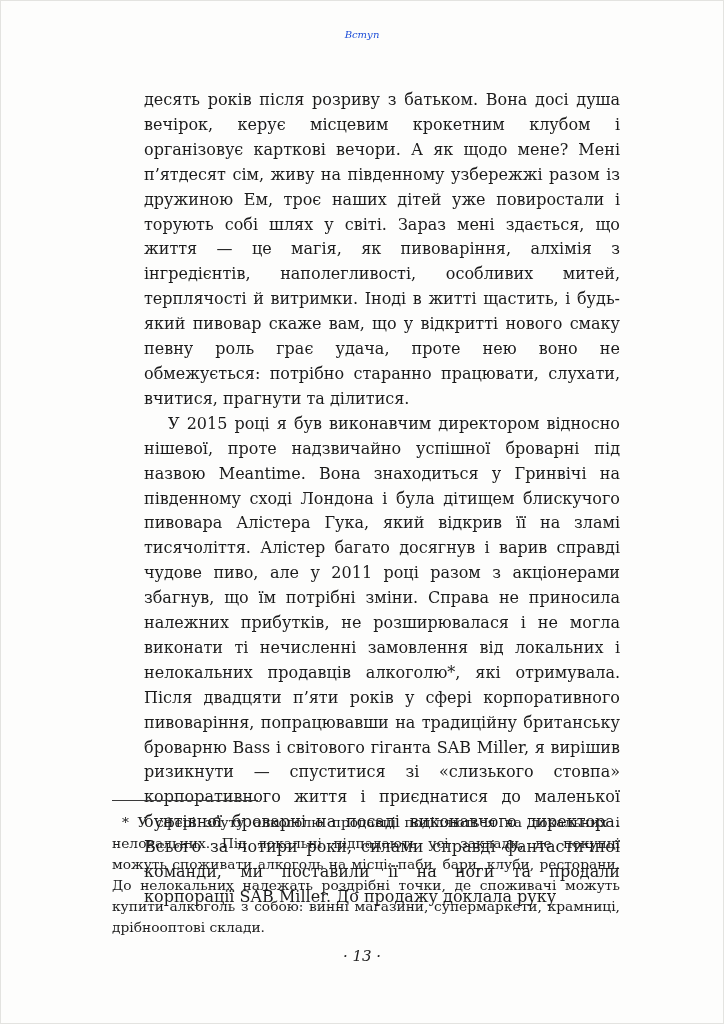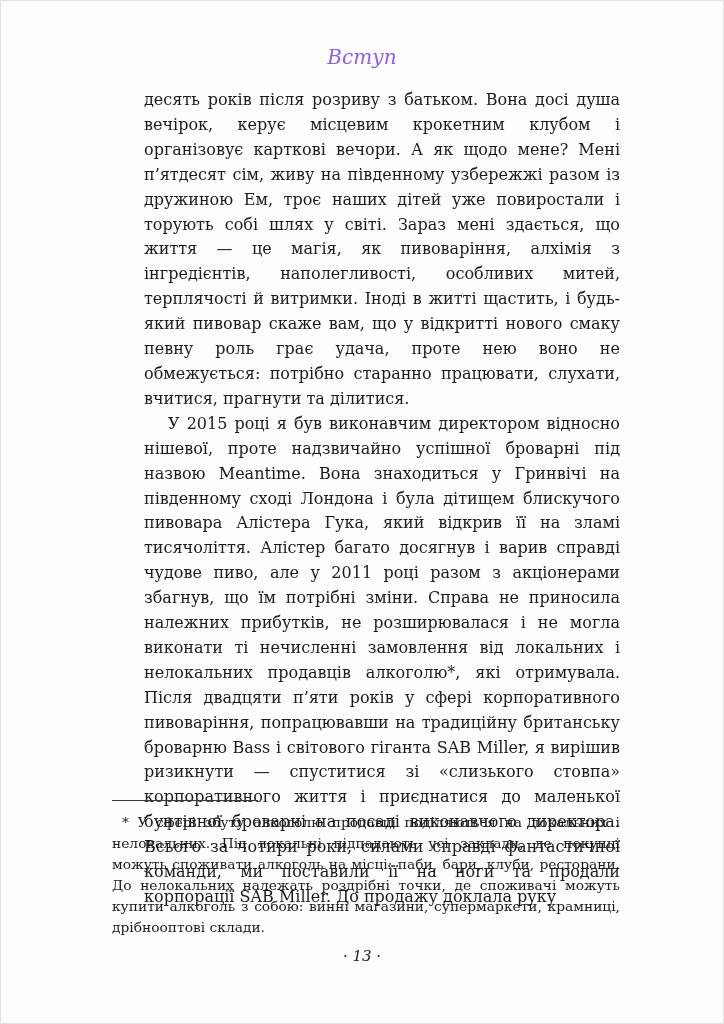--- a/index.html
+++ b/index.html
@@ -12,27 +12,27 @@
     height: 1024px;
     margin: 0 auto;
     background: #fdfdfc;
     border: 1px solid #e3e3e0;
     color: #1c1c1c;
     overflow: hidden;
   }
 
   .running-header {
     position: absolute;
-    top: 44px;
+    top: 28px;
     left: 0;
     right: 0;
     text-align: center;
     font-style: italic;
-    font-size: 20px;
-    color: #8b5cf6;
+    font-size: 10px;
+    color: #1d4ed8;
   }
 
   .body-text {
     position: absolute;
     top: 87px;
     left: 111px;
     width: 508px;
   }
 
   .para {

